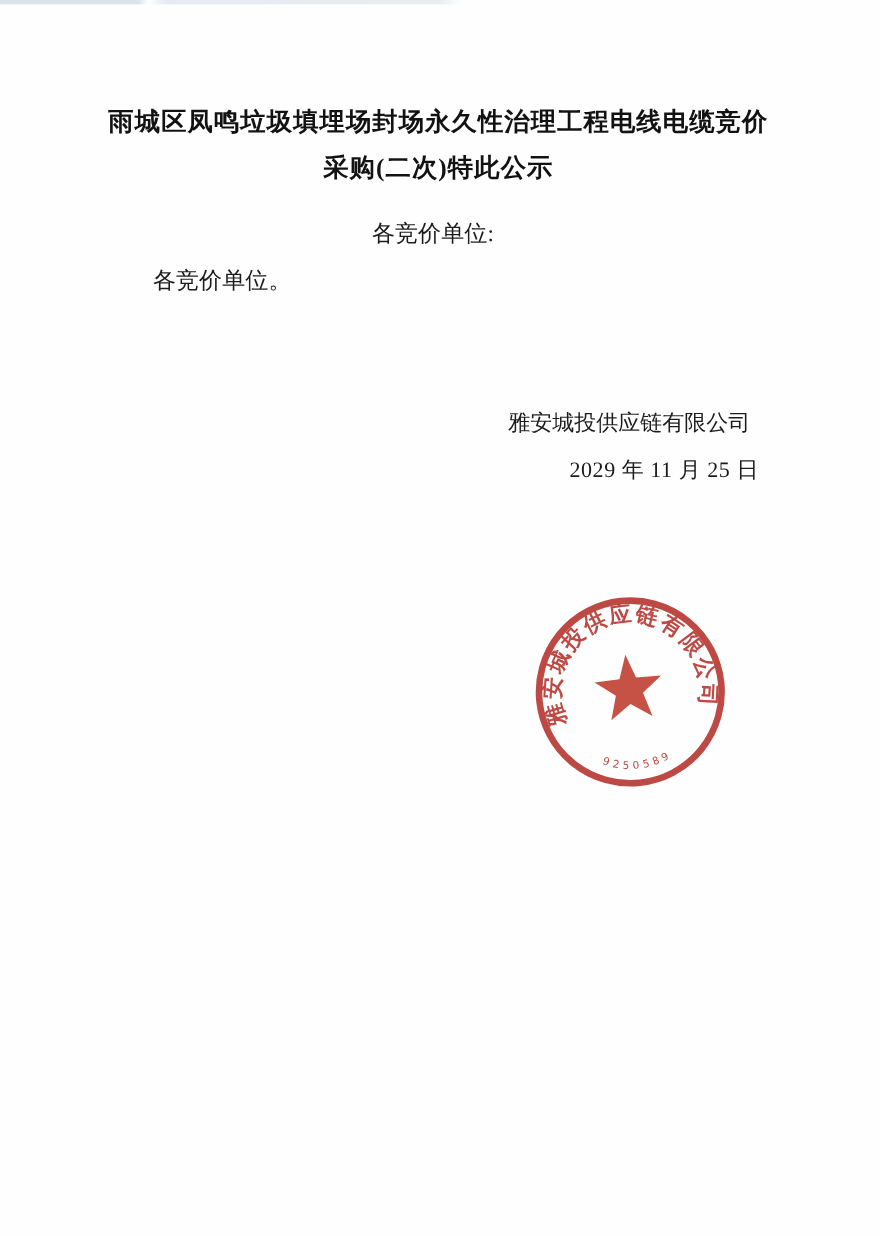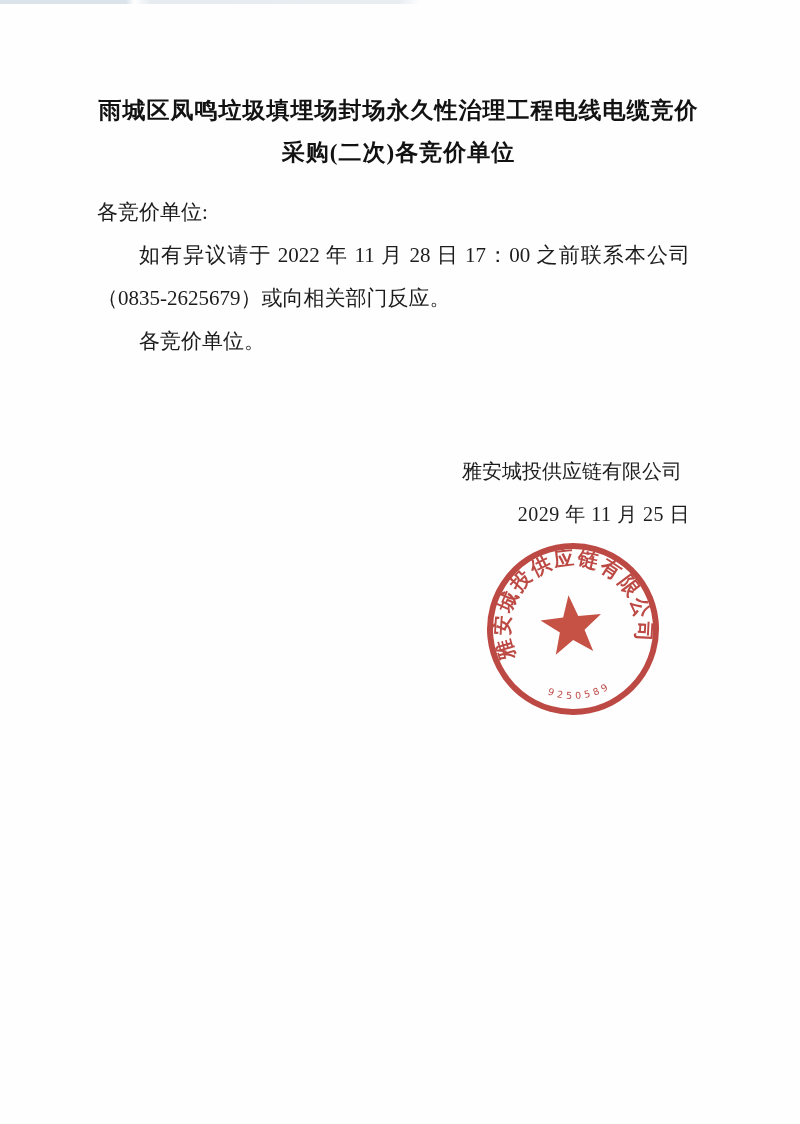--- a/index.html
+++ b/index.html
@@ -35,21 +35,21 @@
     letter-spacing: 1px;
     color: #121212;
   }
   .title .tline { display: block; }
   .doc-body {
     margin: 17px 110px 0 97px;
     font-size: 21px;
     line-height: 43px;
   }
   .doc-body p { margin: 0; }
-  .salutation { text-align: left; }
+  .salutation { text-align: center; }
   .para {
     text-indent: 2em;
     text-align: justify;
   }
   .para:last-child { text-align: left; }
   .signature {
     margin: 87px 110px 0 97px;
     font-size: 20px;
     line-height: 43px;
     text-align: right;
@@ -72,26 +72,25 @@
 </style>
 </head>
 <body>
 
 <div class="page">
 
   <div class="scan-artifact"></div>
 
   <h1 class="title">
     <span class="tline">雨城区凤鸣垃圾填埋场封场永久性治理工程电线电缆竞价</span>
-    <span class="tline">采购(二次)各竞价单位</span>
+    <span class="tline">采购(二次)特此公示</span>
   </h1>
 
   <div class="doc-body">
     <p class="salutation">各竞价单位:</p>
-    <p class="para">如有异议请于 2022 年 11 月 28 日 17：00 之前联系本公司（0835-2625679）或向相关部门反应。</p>
     <p class="para">各竞价单位。</p>
   </div>
 
   <div class="signature">
     <div class="company">雅安城投供应链有限公司</div>
     <div class="sig-date">2029 年 11 月 25 日</div>
   </div>
 
   <div class="seal">
     <svg viewBox="0 0 180 180" xmlns="http://www.w3.org/2000/svg">

